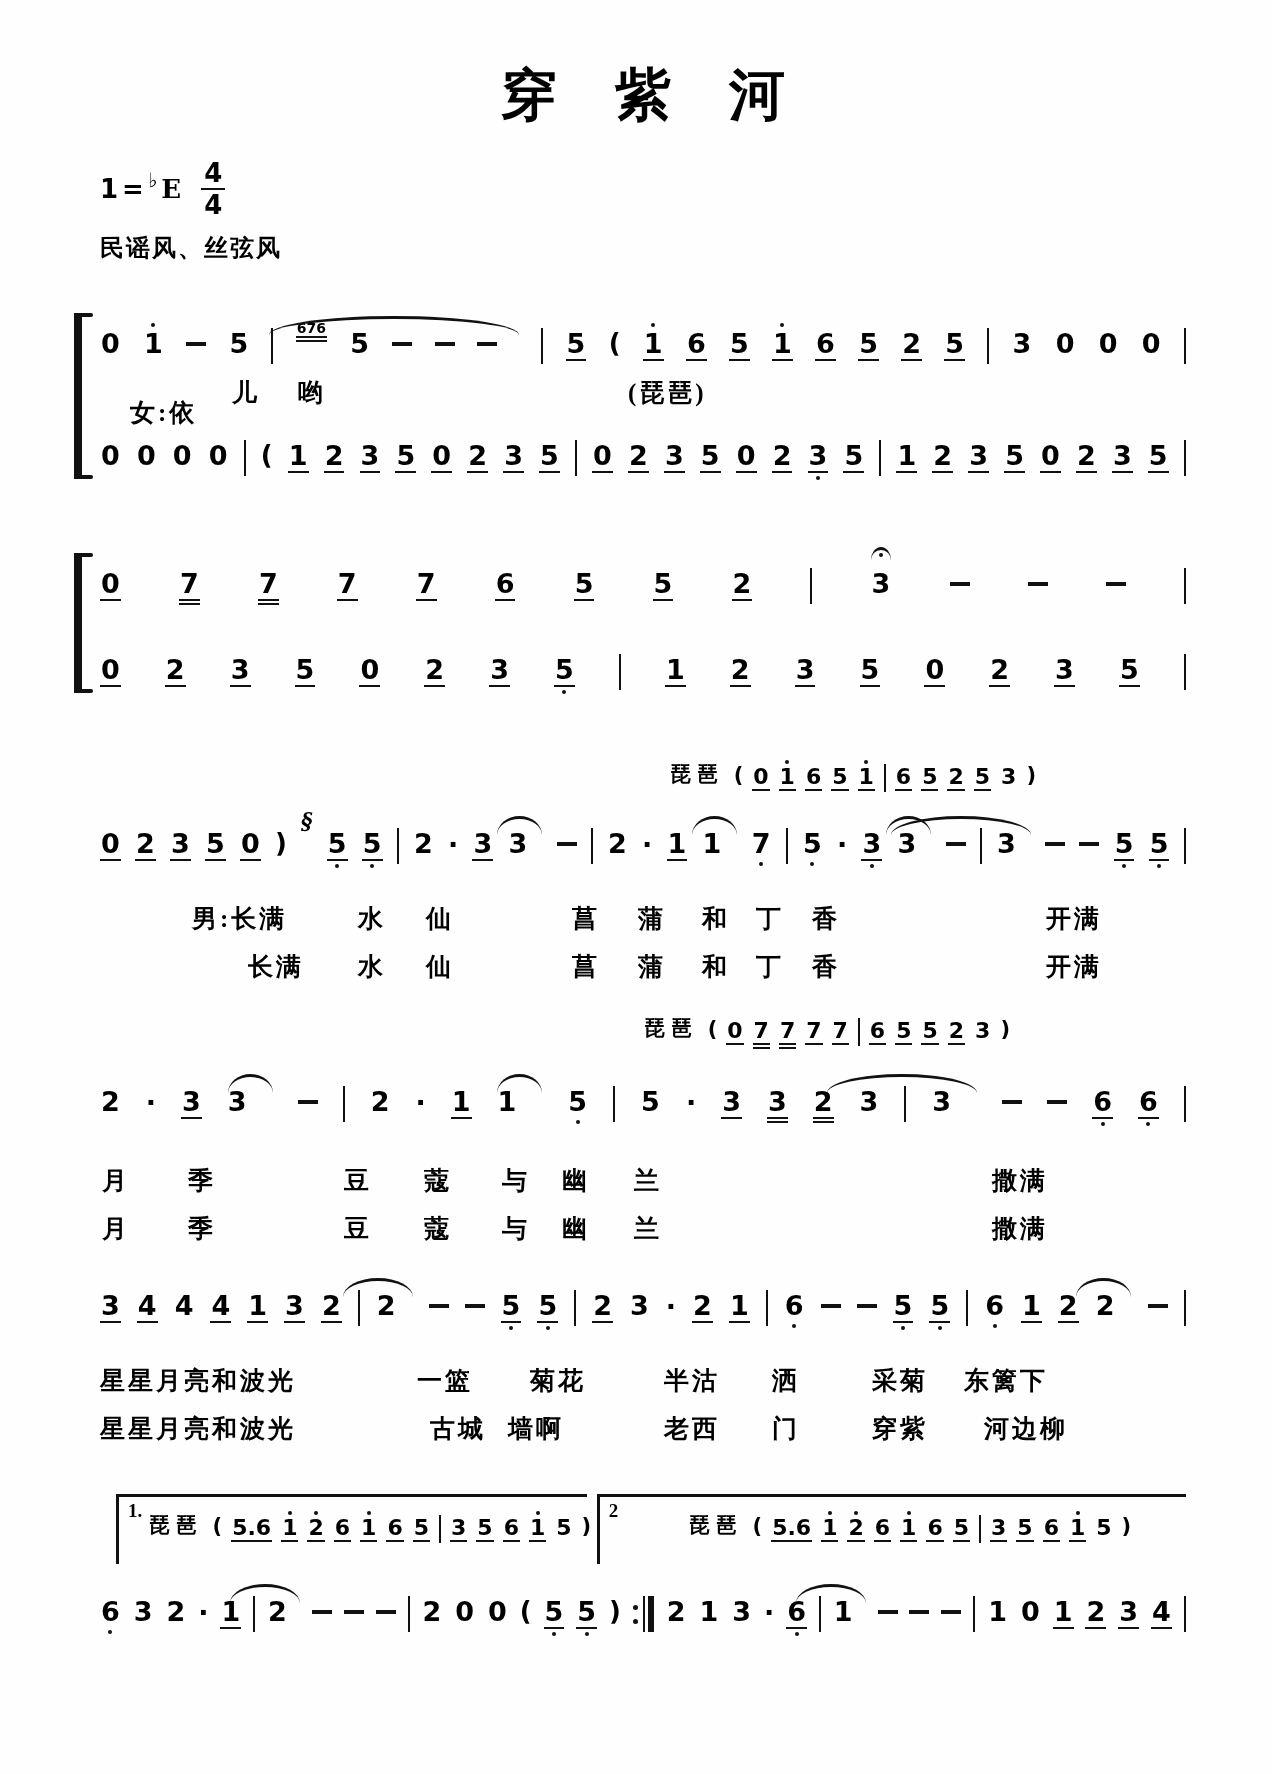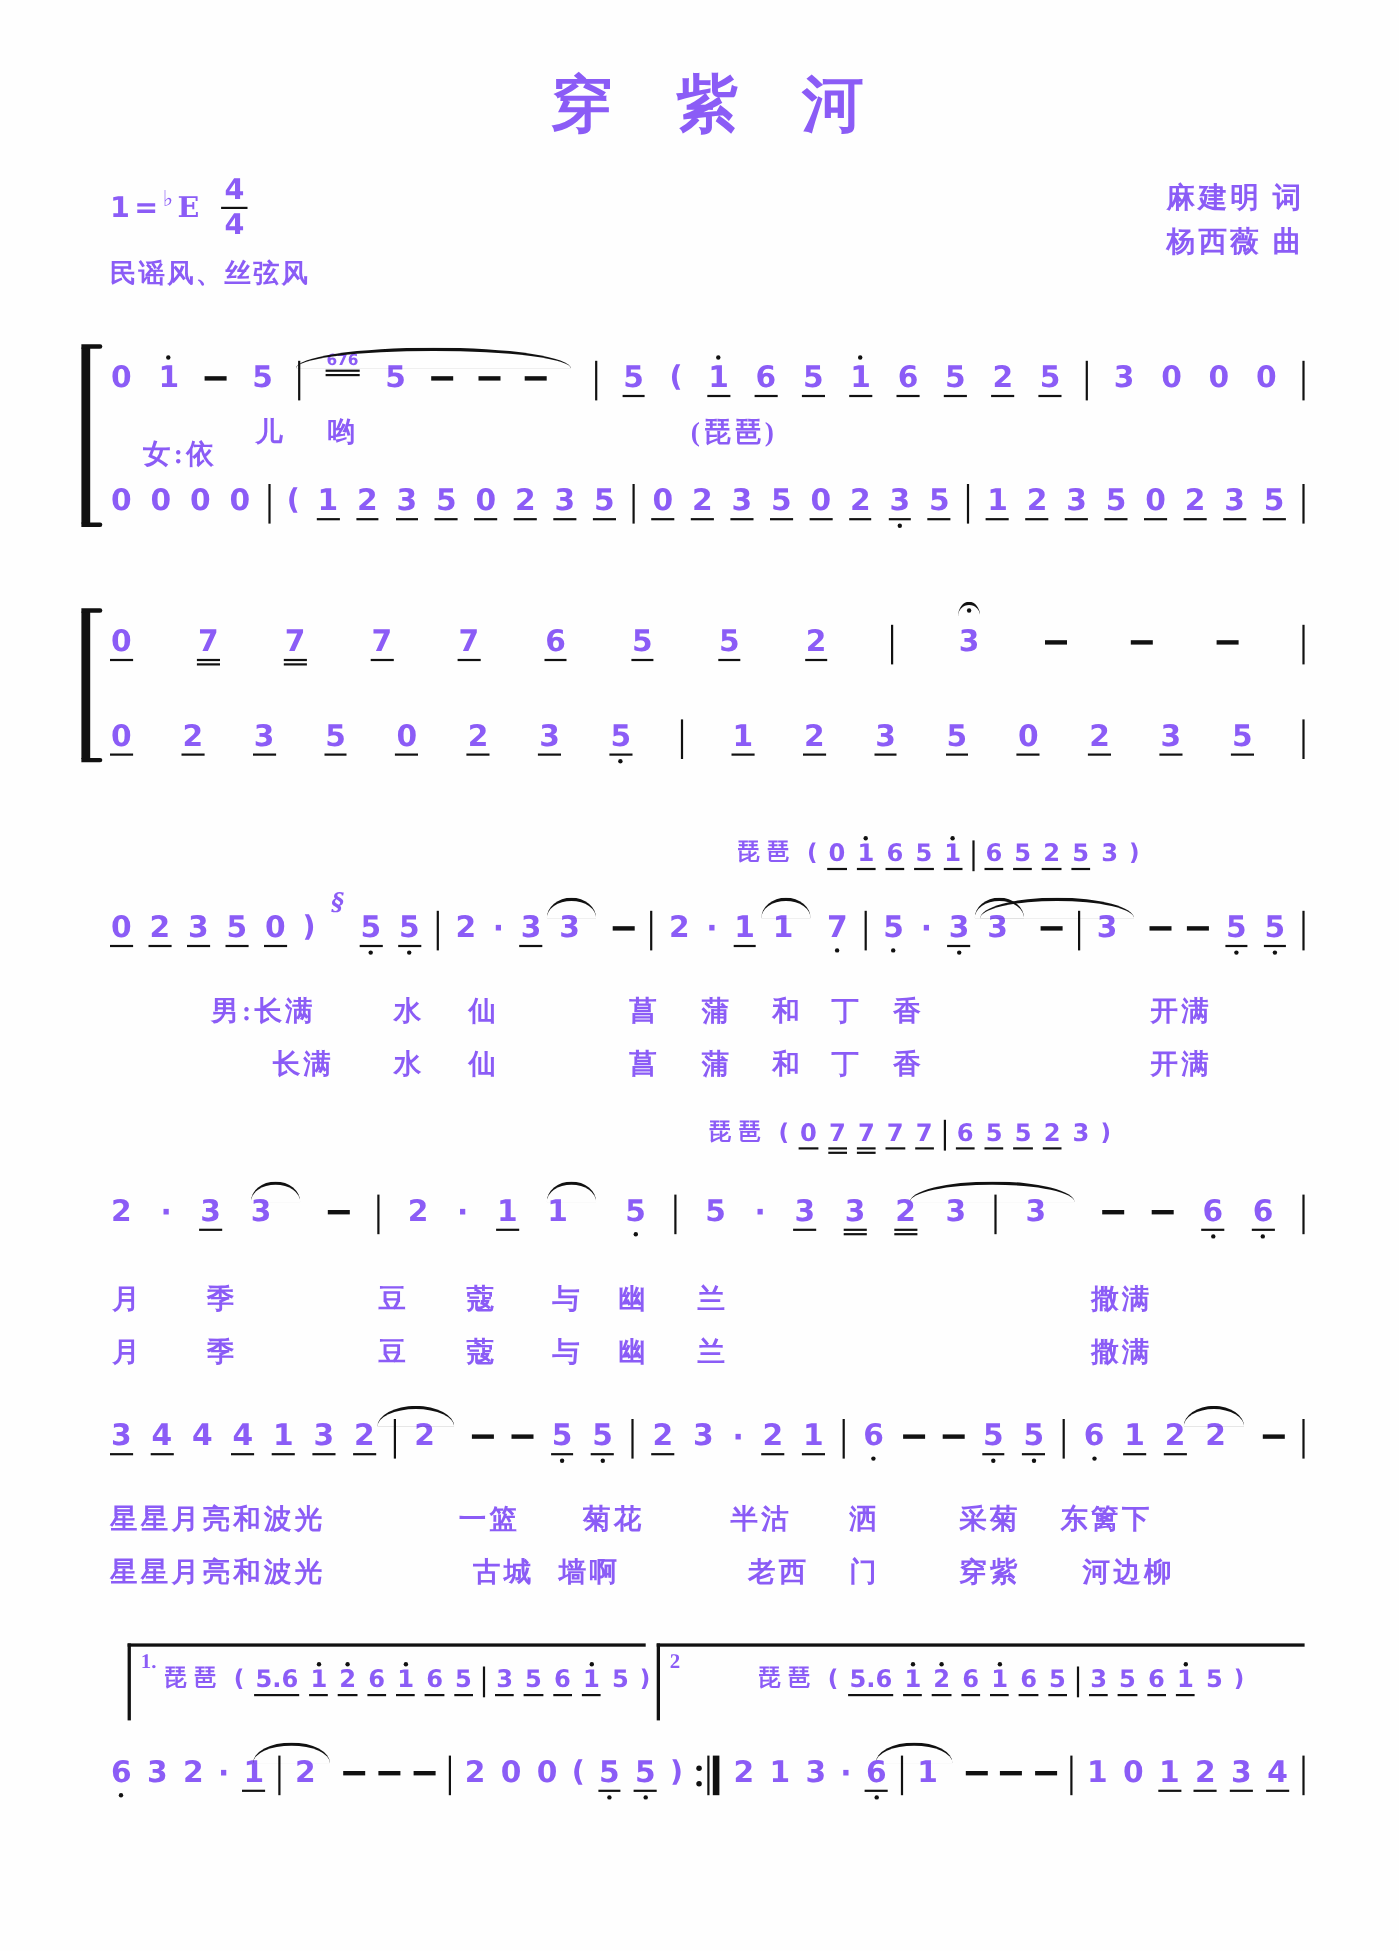--- a/index.html
+++ b/index.html
@@ -1,18 +1,18 @@
 <!DOCTYPE html>
 <html><head>
 <meta charset="utf-8">
 <style>
   html,body{margin:0;padding:0;background:#e9e9e9;}
   .page{
     width:1272px;min-height:1774px;box-sizing:border-box;
-    margin:0 auto;background:#fefefe;color:#8b5cf6;
+    margin:0 auto;background:#fefefe;color:#000000;
     padding:58px 86px 40px 100px;
     font-family:"Liberation Serif", serif;
   }
   
   .title{
     text-align:center;font-size:56px;font-weight:900;
     letter-spacing:58px;margin-right:-58px;margin-bottom:26px;
     font-family:"Liberation Serif", serif;
   }
   .meta-row{display:flex;justify-content:space-between;align-items:flex-start;margin-bottom:42px;}
@@ -91,24 +91,20 @@
           <span>=</span>
           <span class="key-flat">♭</span>
           <span class="key-letter">E</span>
         <span class="timesig">
           <span class="num">4</span>
           <span class="den">4</span>
         </span>
       </div>
       <div class="style-note">民谣风、丝弦风</div>
     </div>
-    <div class="credits">
-      <div>麻建明  词</div>
-      <div>杨西薇  曲</div>
-    </div>
   </div>
 
   <div class="sys mb64">
     <div class="brace"></div>
     <div class="mline">
         <div class="note">
           <div class="slot"></div>
           <span class="core">0</span>
           <div class="slot"></div>
         </div>
@@ -1062,21 +1058,21 @@
         <div class="lyr" style="left: 430px;">菊花</div>
         <div class="lyr" style="left: 564px;">半沽</div>
         <div class="lyr" style="left: 672px;">洒</div>
         <div class="lyr" style="left: 772px;">采菊</div>
         <div class="lyr" style="left: 864px; font-family: Liberation Serif, serif;">东篱下</div>
       </div>
     <div class="lyric-row mb40">
         <div class="lyr" style="left: 0px;">星星月亮和波光</div>
         <div class="lyr" style="left: 330px;">古城</div>
         <div class="lyr" style="left: 408px;">墙啊</div>
-        <div class="lyr" style="left: 580px;">老西</div>
+        <div class="lyr" style="left: 564px;">老西</div>
         <div class="lyr" style="left: 672px;">门</div>
         <div class="lyr" style="left: 772px;">穿紫</div>
         <div class="lyr" style="left: 884px;">河边柳</div>
       </div>
   </div>
 
   <div class="volta-row">
     <div class="volta v1">
       <span class="volta-label">1.</span>
       <div class="anno-wrap">

